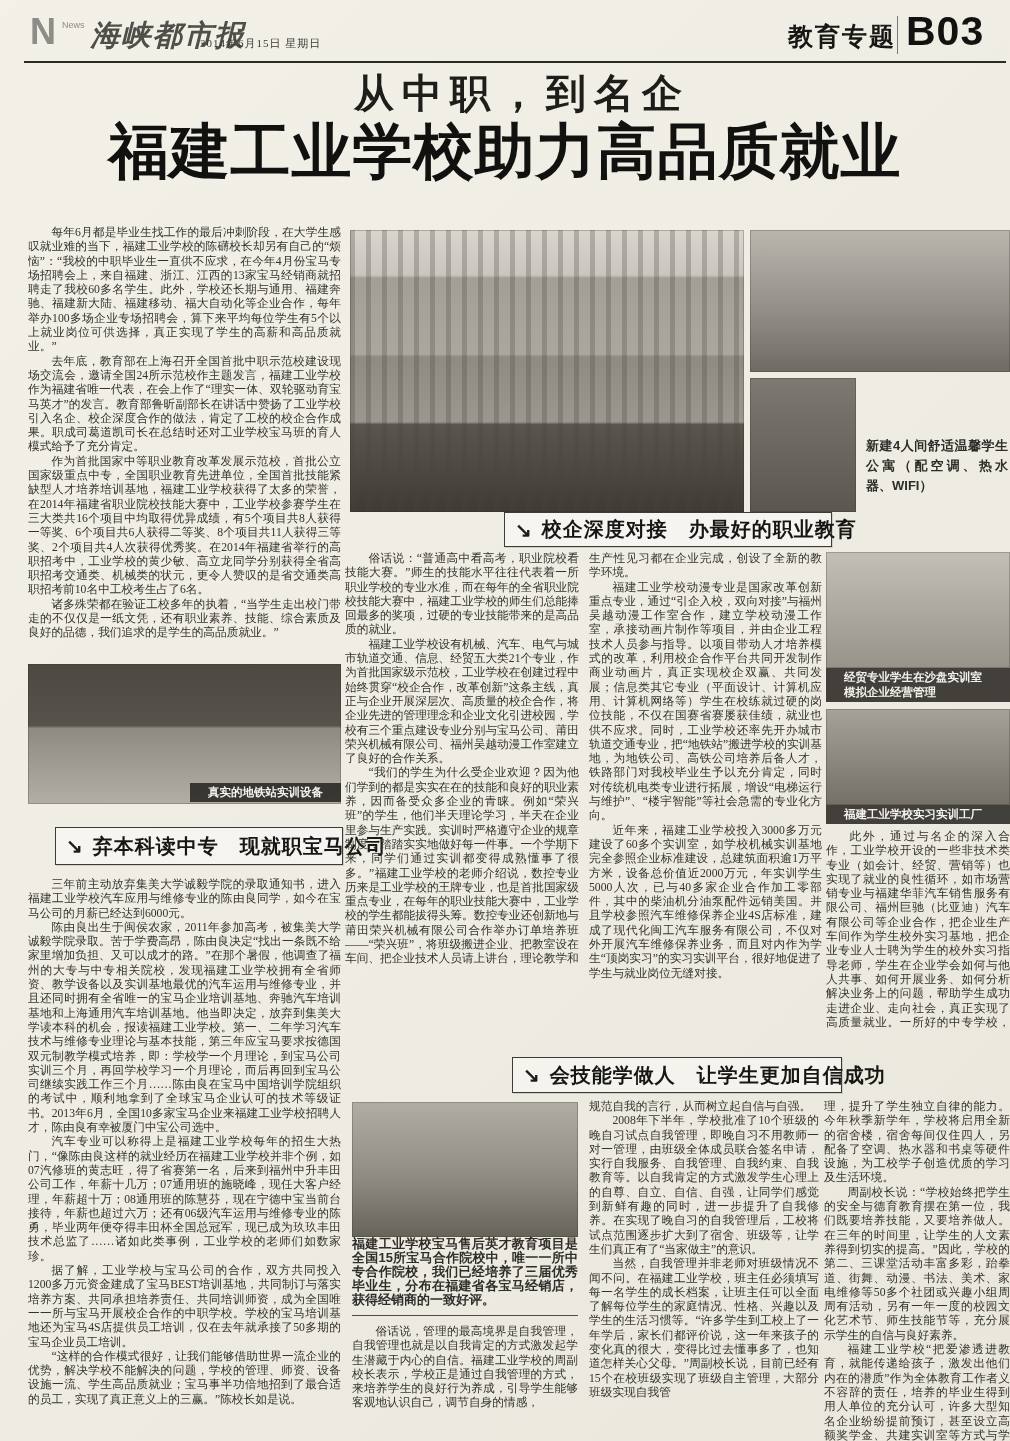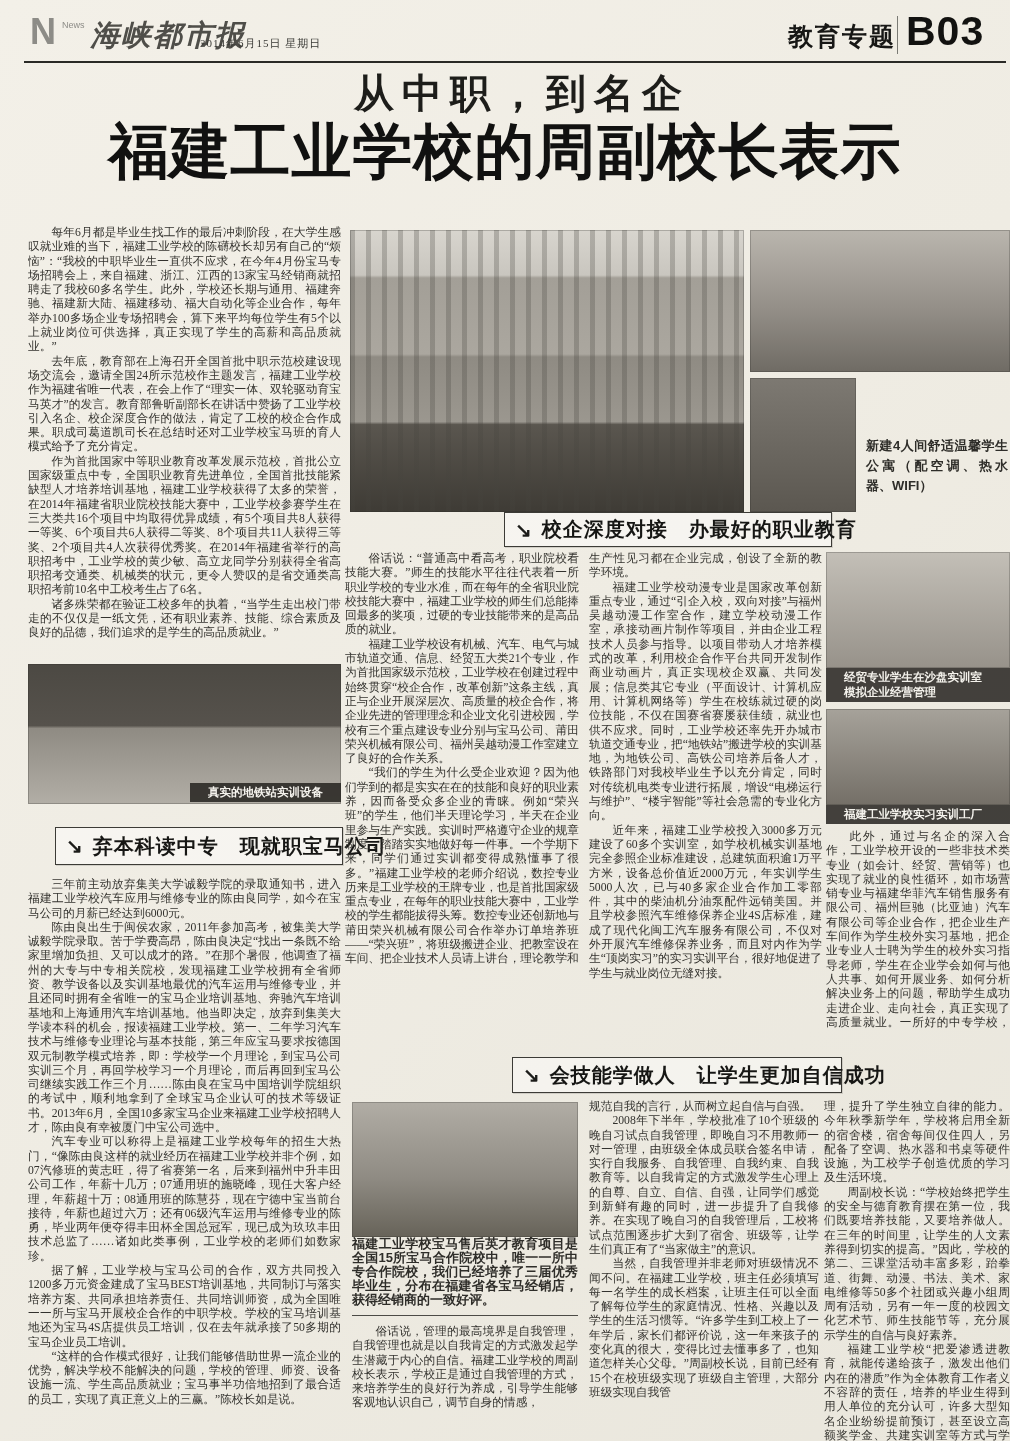--- a/index.html
+++ b/index.html
@@ -62,21 +62,21 @@
     <span class="logo-news">News</span>
     <span class="logo-name">海峡都市报</span>
   </div>
   <div class="date">2014年6月15日  星期日</div>
   <div class="sec-label">教育专题</div>
   <div class="mast-div"></div>
   <div class="pageno">B03</div>
   <div class="mast-rule"></div>
 
   <div class="kicker">从中职，到名企</div>
-  <div class="mainhead">福建工业学校的周副校长表示</div>
+  <div class="mainhead">福建工业学校助力高品质就业</div>
 
   <div class="col" style="left:28px;top:226px;width:313px;height:436px;">
     <p>每年6月都是毕业生找工作的最后冲刺阶段，在大学生感叹就业难的当下，福建工业学校的陈礴校长却另有自己的“烦恼”：“我校的中职毕业生一直供不应求，在今年4月份宝马专场招聘会上，来自福建、浙江、江西的13家宝马经销商就招聘走了我校60多名学生。此外，学校还长期与通用、福建奔驰、福建新大陆、福建移动、福大自动化等企业合作，每年举办100多场企业专场招聘会，算下来平均每位学生有5个以上就业岗位可供选择，真正实现了学生的高薪和高品质就业。”</p>
     <p>去年底，教育部在上海召开全国首批中职示范校建设现场交流会，邀请全国24所示范校作主题发言，福建工业学校作为福建省唯一代表，在会上作了“理实一体、双轮驱动育宝马英才”的发言。教育部鲁昕副部长在讲话中赞扬了工业学校引入名企、校企深度合作的做法，肯定了工校的校企合作成果。职成司葛道凯司长在总结时还对工业学校宝马班的育人模式给予了充分肯定。</p>
     <p>作为首批国家中等职业教育改革发展示范校，首批公立国家级重点中专，全国职业教育先进单位，全国首批技能紧缺型人才培养培训基地，福建工业学校获得了太多的荣誉，在2014年福建省职业院校技能大赛中，工业学校参赛学生在三大类共16个项目中均取得优异成绩，有5个项目共8人获得一等奖、6个项目共6人获得二等奖、8个项目共11人获得三等奖、2个项目共4人次获得优秀奖。在2014年福建省举行的高职招考中，工业学校的黄少敏、高立龙同学分别获得全省高职招考交通类、机械类的状元，更令人赞叹的是省交通类高职招考前10名中工校考生占了6名。</p>
     <p>诸多殊荣都在验证工校多年的执着，“当学生走出校门带走的不仅仅是一纸文凭，还有职业素养、技能、综合素质及良好的品德，我们追求的是学生的高品质就业。”</p>
   </div>
 
   <div class="photo ph-campus" style="left:350px;top:230px;width:394px;height:282px;"></div>
   <div class="photo ph-dorm" style="left:750px;top:230px;width:260px;height:142px;"></div>

